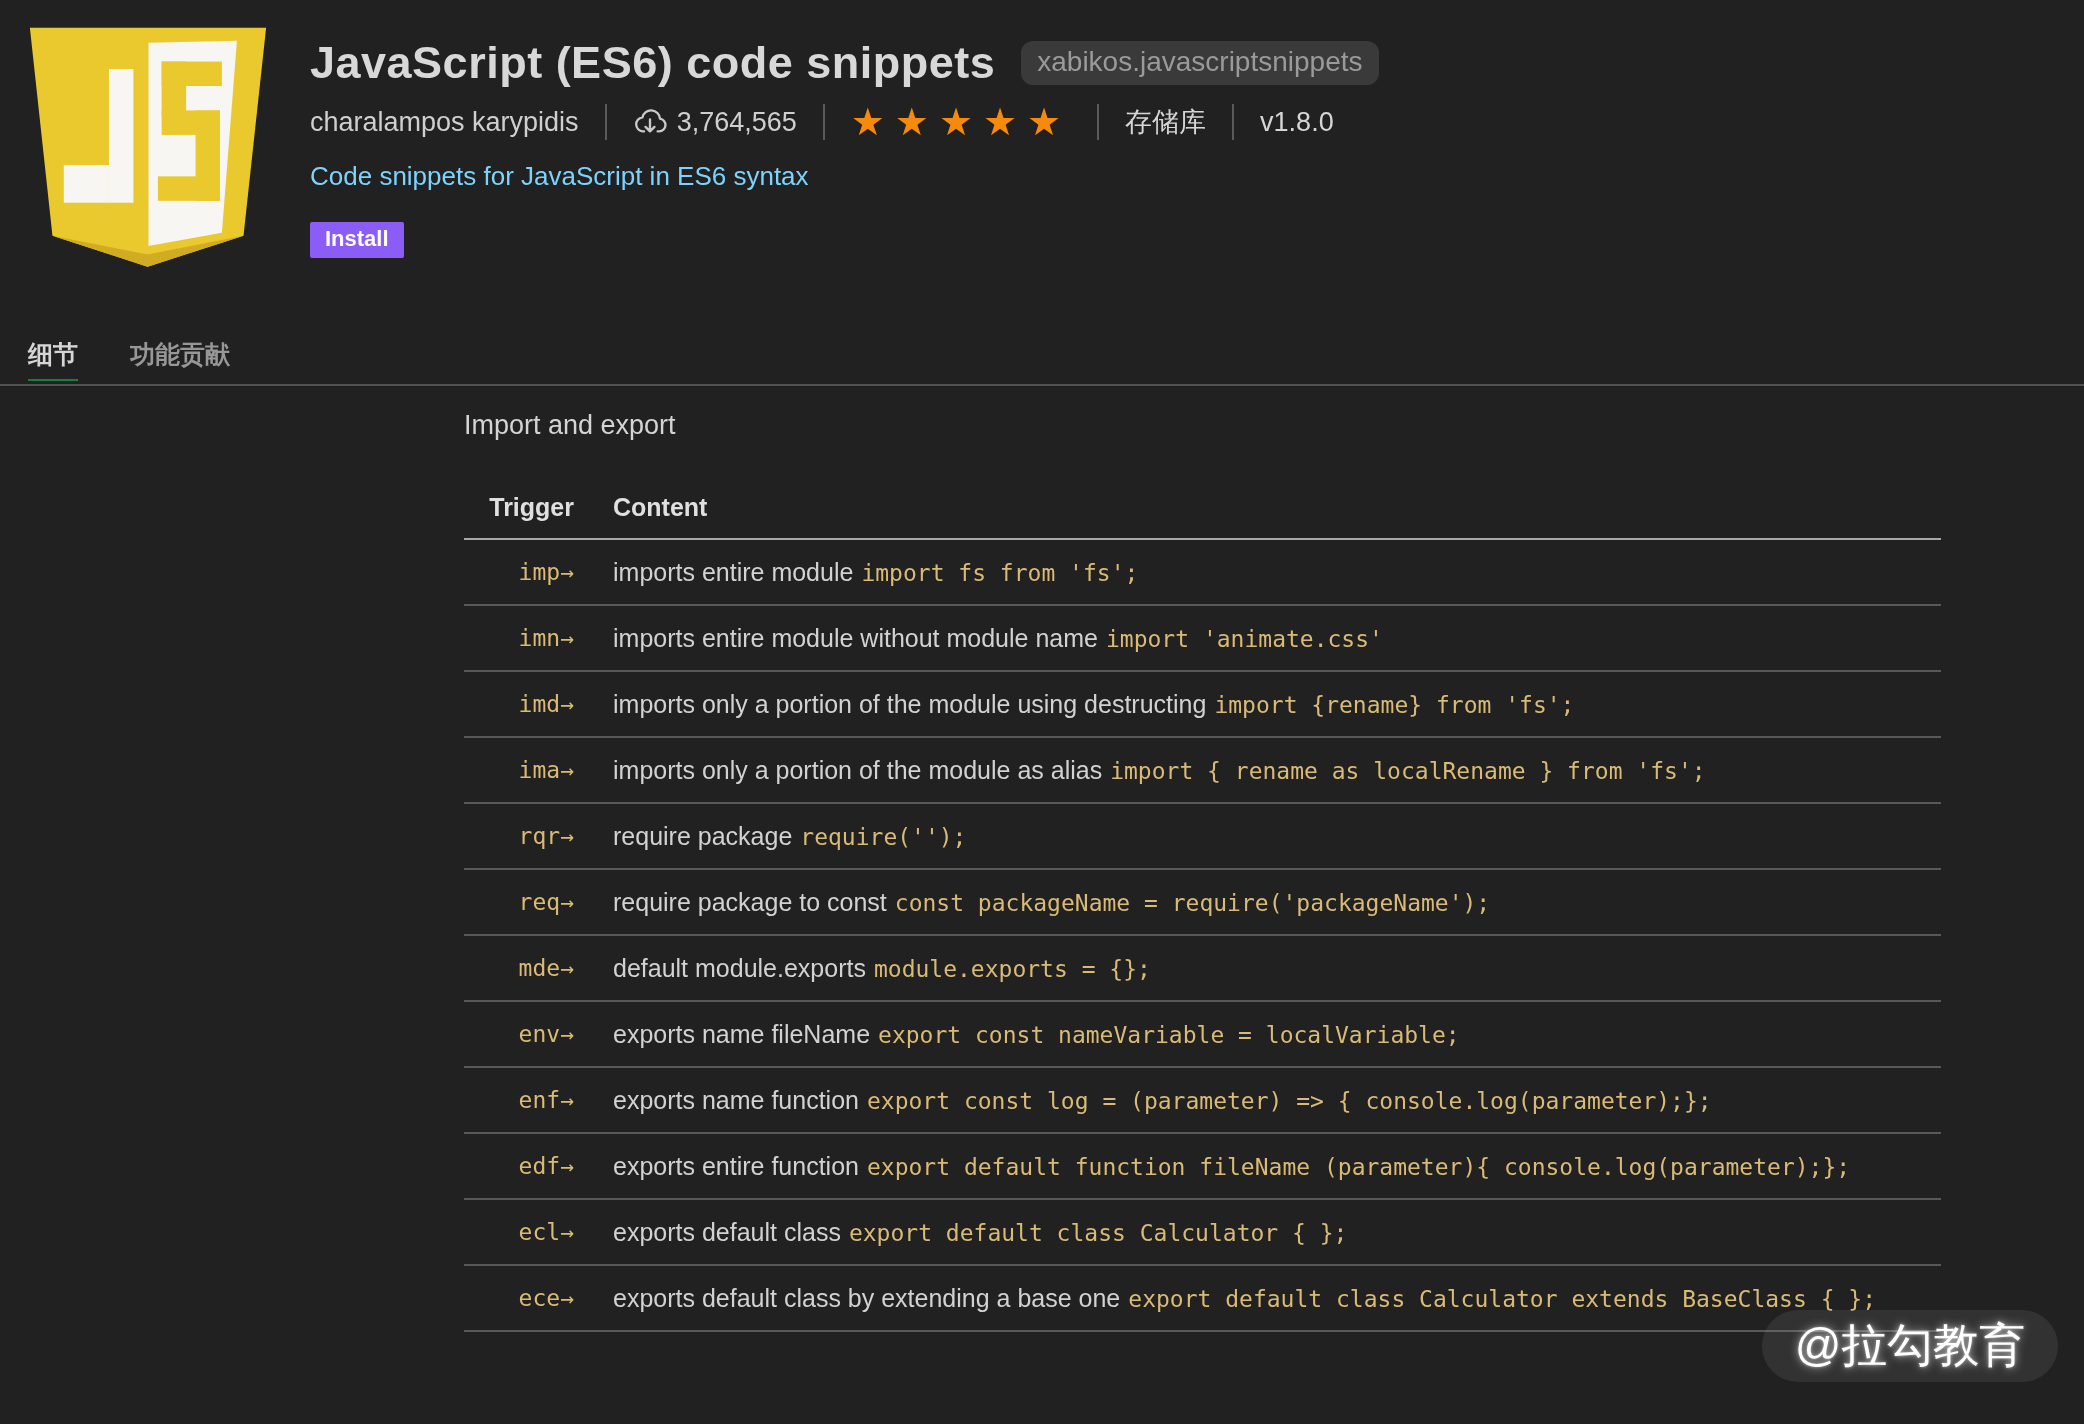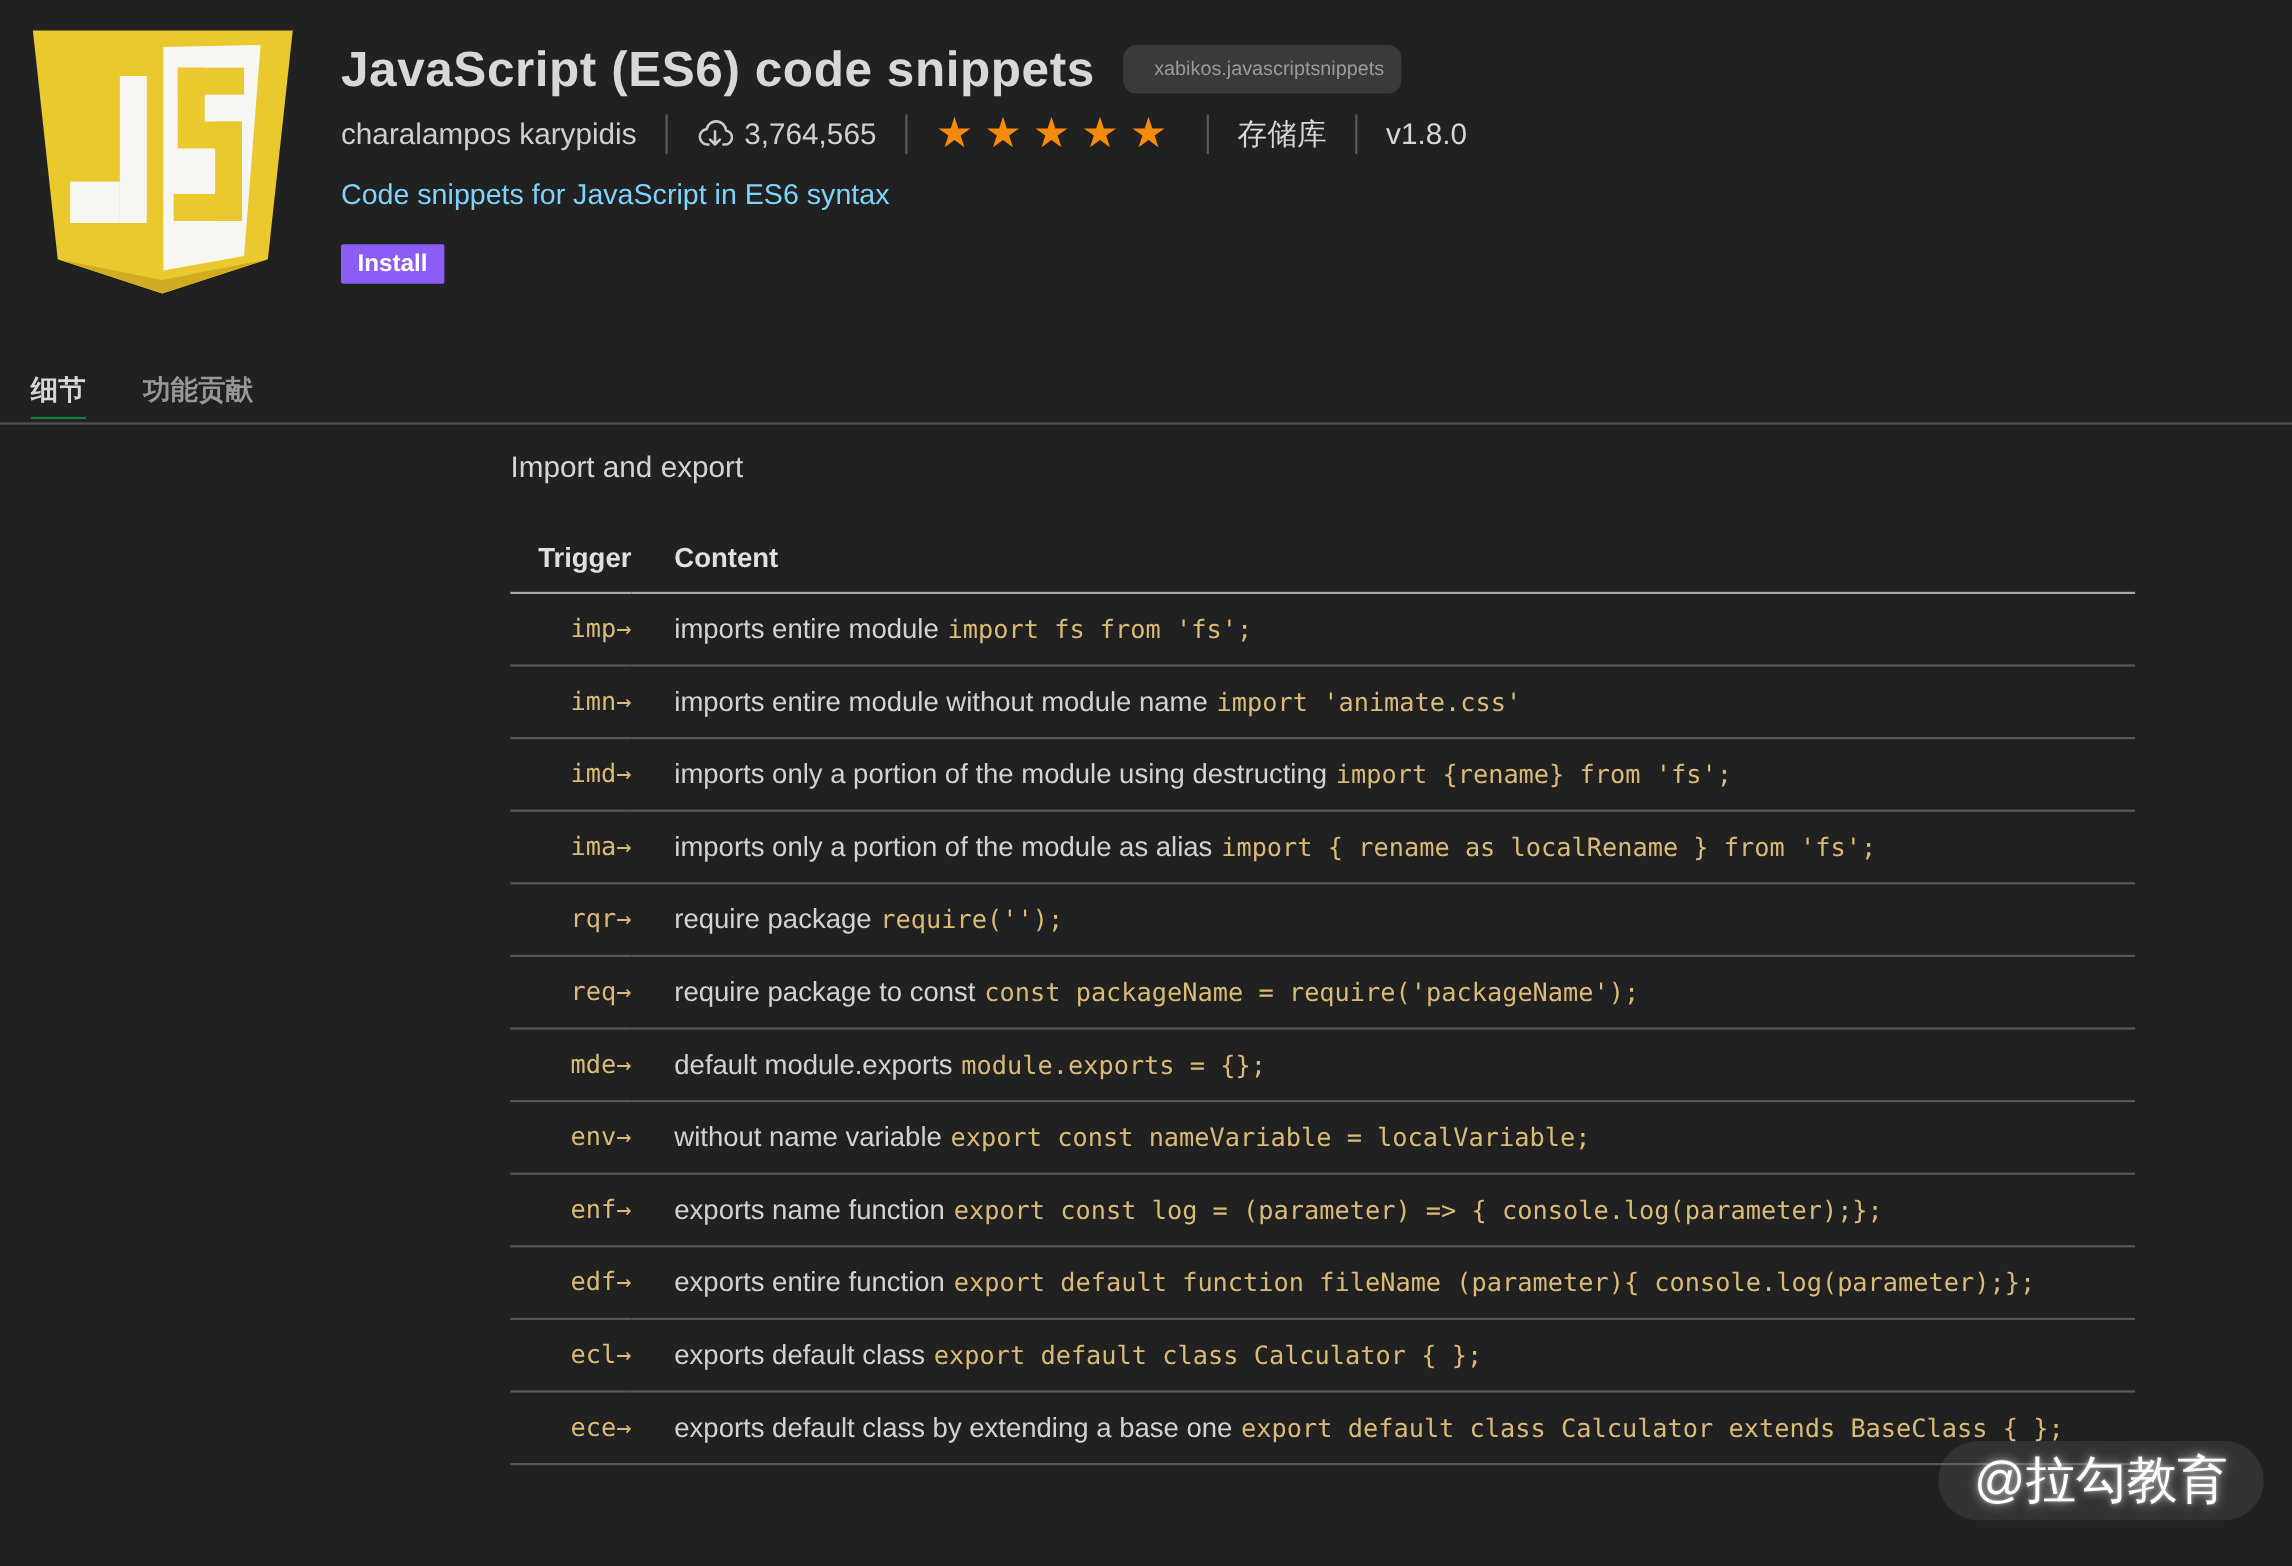--- a/index.html
+++ b/index.html
@@ -16,21 +16,21 @@
     width:240px; height:272px;
   }
   .header-body { position:absolute; left:310px; top:38px; }
   .title-row { display:flex; align-items:center; }
   .title-row h1 {
     font-size:45px; line-height:50px; font-weight:bold; color:#d8d8d8;
     letter-spacing:0.5px; white-space:nowrap;
   }
   .ext-id-badge {
     margin-left:26px; background:#3a3a3a; color:#9a9a9a;
-    font-size:18px; line-height:26px; padding:8px 16px 10px 28px;
+    font-size:28px; line-height:26px; padding:8px 16px 10px 16px;
     border-radius:12px; white-space:nowrap;
   }
   .meta-row {
     margin-top:14px; display:flex; align-items:center;
     height:40px; font-size:27px; color:#cfcfcf; white-space:nowrap;
   }
   .meta-sep { width:2px; height:36px; background:#5a5a5a; margin:0 26px; }
   .downloads { display:flex; align-items:center; }
   .downloads svg { margin-right:10px; }
   .stars { font-size:38px; line-height:38px; color:#f68a0c; letter-spacing:10px; }
@@ -168,21 +168,21 @@
         <tr>
           <td class="trigger">req→</td>
           <td class="content"><span>require package to const</span><span class="code">const packageName = require('packageName');</span></td>
         </tr>
         <tr>
           <td class="trigger">mde→</td>
           <td class="content"><span>default module.exports</span><span class="code">module.exports = {};</span></td>
         </tr>
         <tr>
           <td class="trigger">env→</td>
-          <td class="content"><span>without name variable</span><span class="code">export const nameVariable = localVariable;</span></td>
+          <td class="content"><span>exports name fileName</span><span class="code">export const nameVariable = localVariable;</span></td>
         </tr>
         <tr>
           <td class="trigger">enf→</td>
           <td class="content"><span>exports name function</span><span class="code">export const log = (parameter) =&gt; { console.log(parameter);};</span></td>
         </tr>
         <tr>
           <td class="trigger">edf→</td>
           <td class="content"><span>exports entire function</span><span class="code">export default function fileName (parameter){ console.log(parameter);};</span></td>
         </tr>
         <tr>

